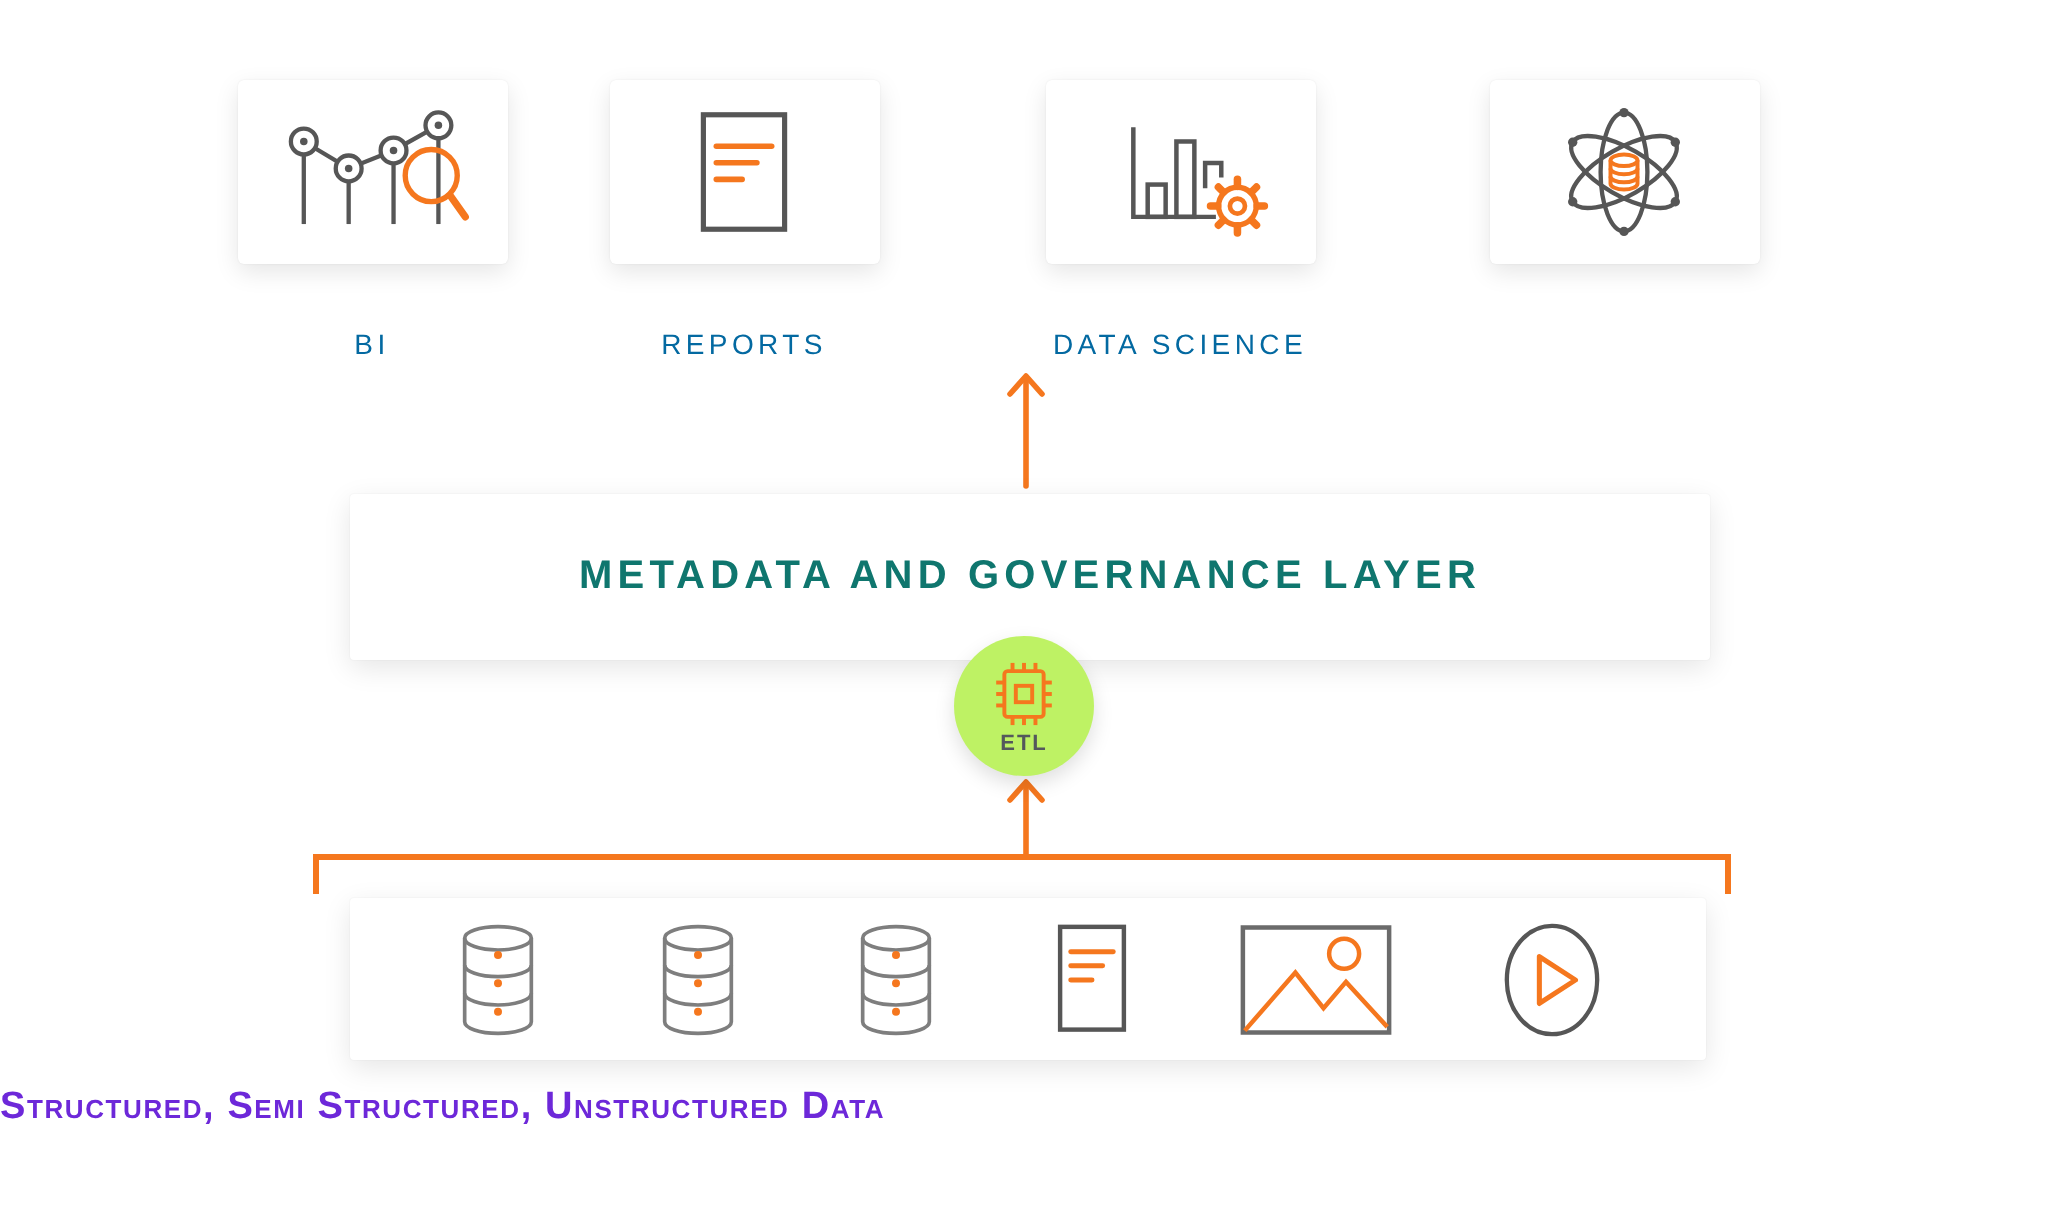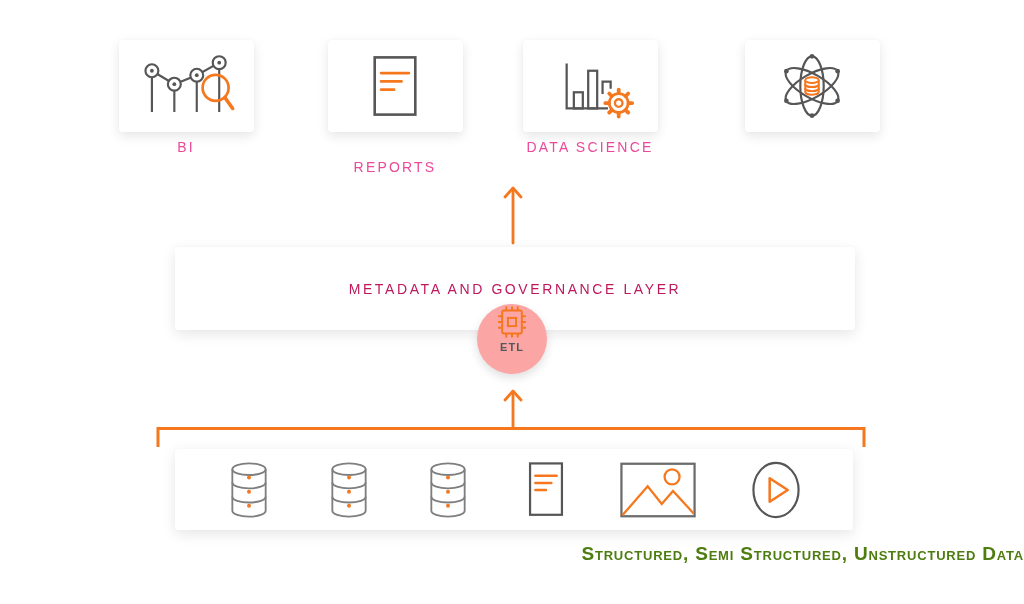--- a/index.html
+++ b/index.html
@@ -10,54 +10,54 @@
     overflow:hidden;
   }
   
   .output { position:absolute; top:40px; width:200px; display:flex; flex-direction:column; align-items:center; }
   .card {
     width:135px; height:92px; background:#ffffff; border-radius:3px;
     box-shadow:0 0 1px rgba(0,0,0,0.08), 0 4px 12px rgba(0,0,0,0.10);
     display:flex; align-items:center; justify-content:center;
   }
   .output-label {
-    margin-top:7px; font-size:14px; letter-spacing:2.2px; color:#ec4899;
+    margin-top:32px; font-size:14px; letter-spacing:2.2px; color:#0369a1;
     font-weight:500; white-space:nowrap;
   }
   
   .arrow { position:absolute; }
   
   .gov-box {
     position:absolute; left:175px; top:247px; width:680px; height:83px;
     background:#ffffff; border-radius:2px;
     box-shadow:0 0 1px rgba(0,0,0,0.07), 0 4px 14px rgba(0,0,0,0.10);
     display:flex; align-items:center; justify-content:center; z-index:1;
   }
-  .gov-label { font-size:14px; font-weight:400; letter-spacing:2.6px; color:#be185d; }
+  .gov-label { font-size:20px; font-weight:700; letter-spacing:2.6px; color:#0f766e; }
   
   .etl-circle {
-    position:absolute; left:477px; top:304px; width:70px; height:70px;
-    background:#fca5a5; border-radius:50%;
+    position:absolute; left:477px; top:318px; width:70px; height:70px;
+    background:#bef264; border-radius:50%;
     box-shadow:0 4px 10px rgba(0,0,0,0.13);
-    display:flex; flex-direction:column; align-items:center; 
+    display:flex; flex-direction:column; align-items:center; justify-content:center;
     z-index:2;
   }
   .etl-label { font-size:11px; letter-spacing:1px; color:#54585c; font-weight:600; margin-top:1px; }
   
   .bracket { position:absolute; left:156px; top:426px; }
   .sources-box {
     position:absolute; left:175px; top:449px; width:678px; height:81px;
     background:#ffffff; border-radius:2px;
     box-shadow:0 0 1px rgba(0,0,0,0.07), 0 4px 14px rgba(0,0,0,0.10);
     display:flex; align-items:center; justify-content:space-evenly;
   }
   .sources-label {
-    position:absolute; left:0; top:543px; width:1024px; text-align:right;
+    position:absolute; left:0; top:543px; width:1024px; text-align:left;
     font-variant:small-caps; font-size:19px; font-weight:600; letter-spacing:0.8px;
-    color:#4d7c0f;
+    color:#6d28d9;
   }
   svg { display:block; }
 </style>
 </head>
 <body>
 
 <div id="canvas">
 
   <div class="output" style="left:86px;">
     <div class="card">
@@ -83,21 +83,21 @@
         </g>
         <g stroke="#F5771E" fill="none">
           <circle cx="93" cy="41" r="14.5" stroke-width="3"></circle>
           <line x1="103.5" y1="52" x2="112" y2="64" stroke-width="4" stroke-linecap="round"></line>
         </g>
       </svg>
     </div>
     <div class="output-label">BI</div>
   </div>
 
-  <div class="output" style="left:295px;gap:20px;">
+  <div class="output" style="left:272px;">
     <div class="card">
       <svg width="90" height="72" viewBox="0 0 90 78">
         <rect x="23" y="8" width="44" height="62" fill="#ffffff" stroke="#565656" stroke-width="2.8"></rect>
         <g stroke="#F5771E" stroke-width="3" stroke-linecap="round">
           <line x1="30" y1="25" x2="60" y2="25"></line>
           <line x1="30" y1="34" x2="52" y2="34"></line>
           <line x1="30" y1="43" x2="44" y2="43"></line>
         </g>
       </svg>
     </div>

